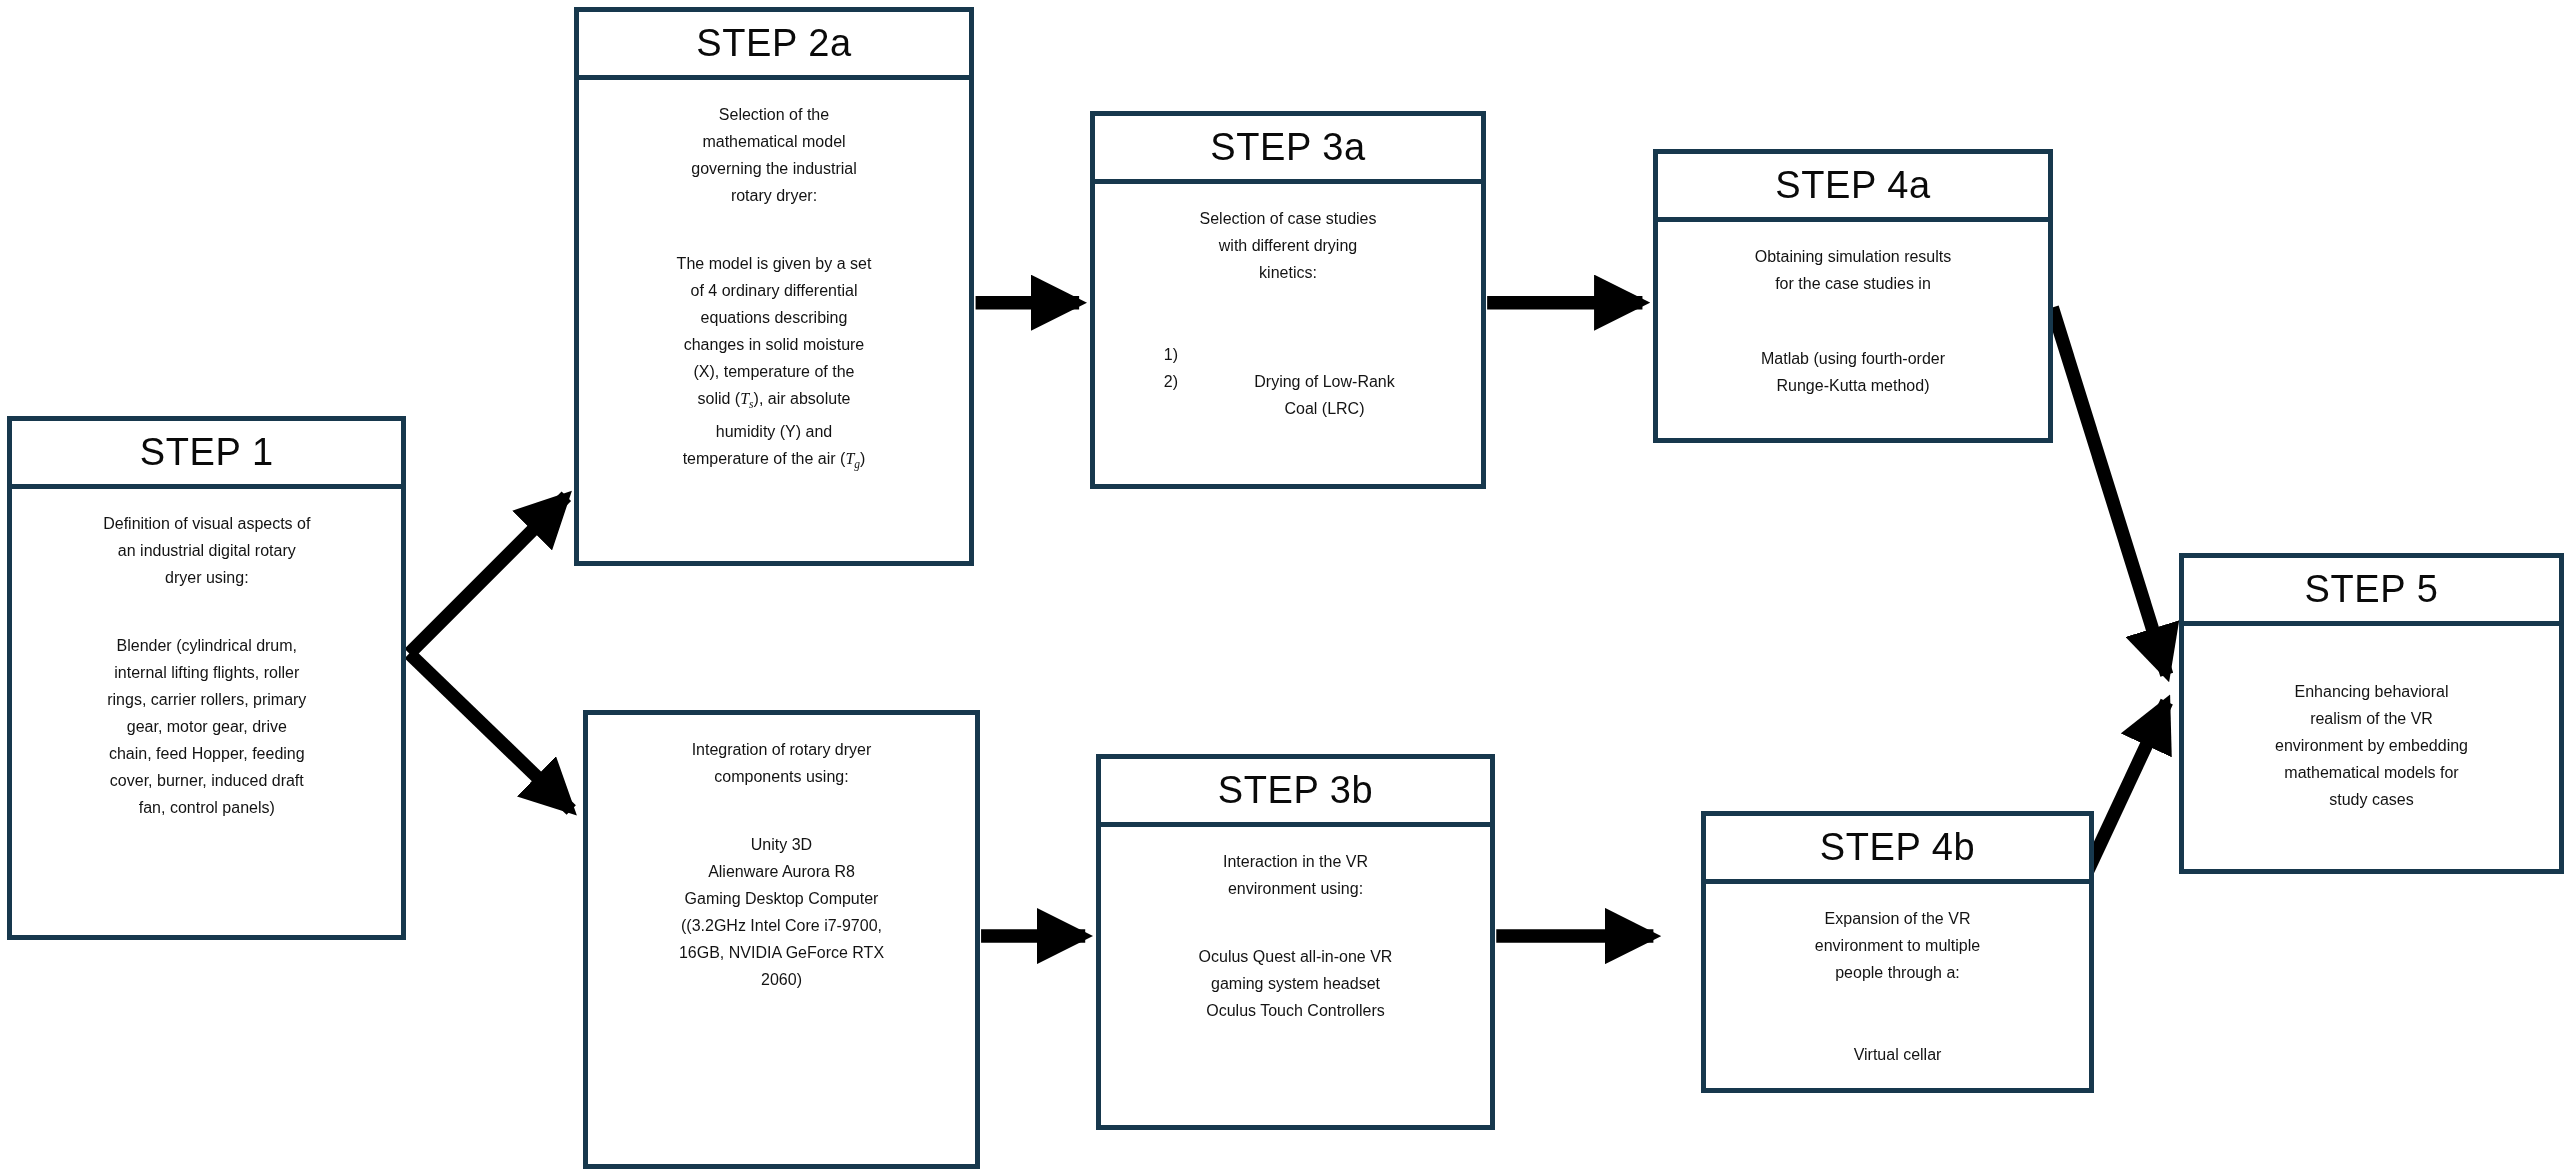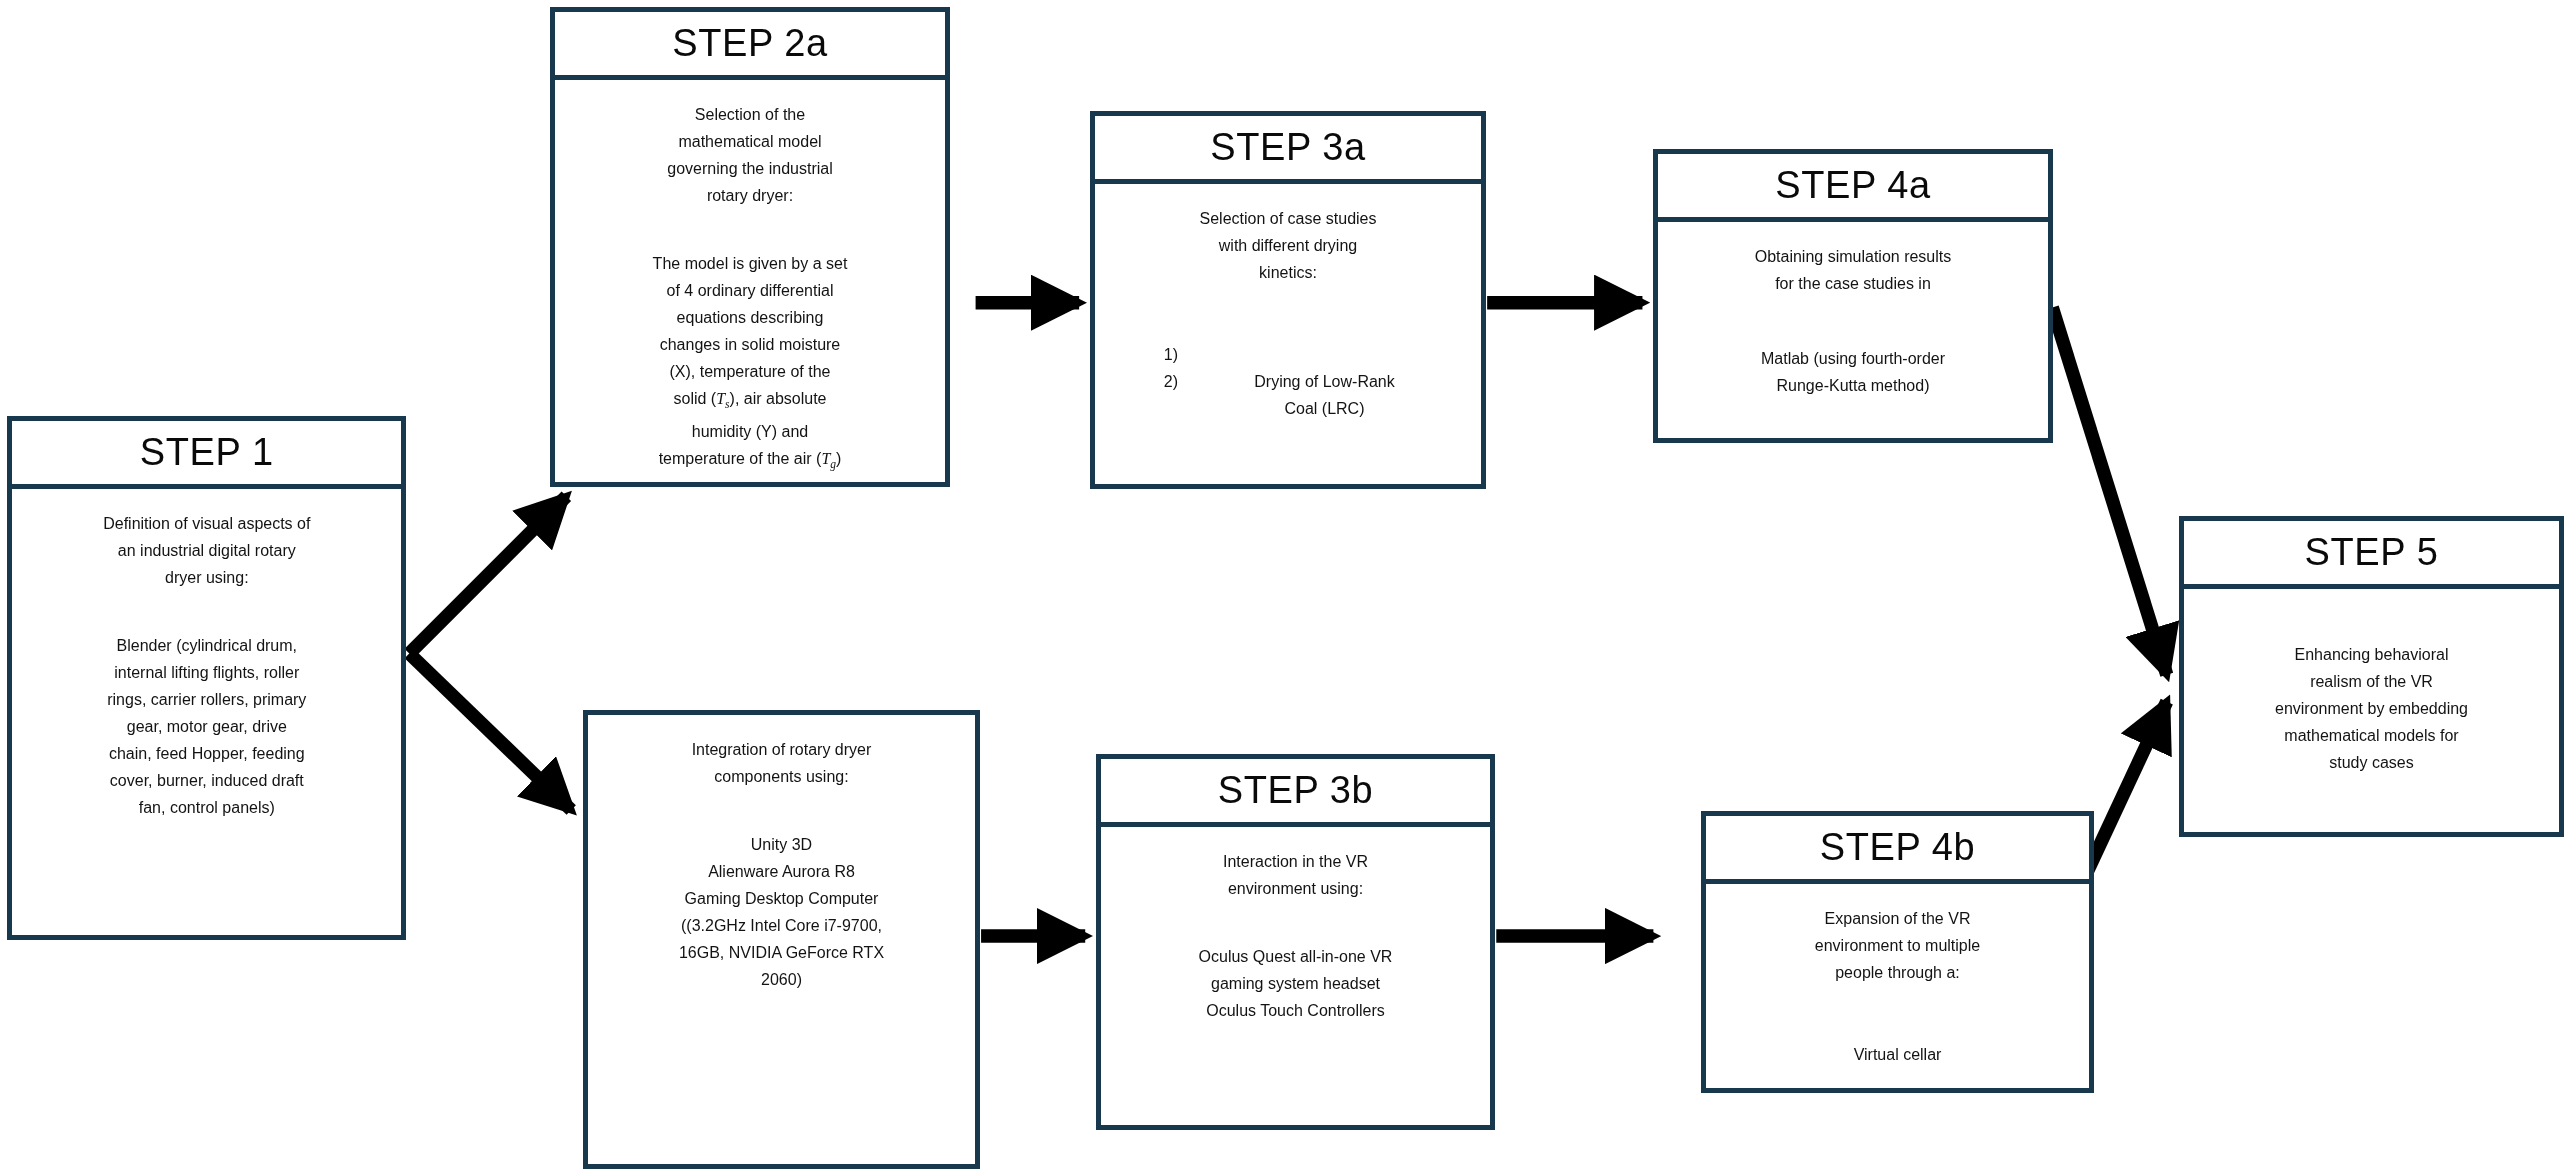--- a/index.html
+++ b/index.html
@@ -85,21 +85,21 @@
         <div class="line">Blender (cylindrical drum,</div>
         <div class="line">internal lifting flights, roller</div>
         <div class="line">rings, carrier rollers, primary</div>
         <div class="line">gear, motor gear, drive</div>
         <div class="line">chain, feed Hopper, feeding</div>
         <div class="line">cover, burner, induced draft</div>
         <div class="line">fan, control panels)</div>
       </div>
   </div>
 
-  <div class="box step2a" style="left:550px;top:7.3px;width:400px;height:480px;">
+  <div class="box step2a" style="left:574px;top:7.3px;width:400px;height:559px;">
     <div class="title">STEP 2a</div>
     <div class="body">
         <div class="line">Selection of the</div>
         <div class="line">mathematical model</div>
         <div class="line">governing the industrial</div>
         <div class="line">rotary dryer:</div>
         <div class="gap" style="height: 41px;"></div>
         <div class="line">The model is given by a set</div>
         <div class="line">of 4 ordinary differential</div>
         <div class="line">equations describing</div>
@@ -172,21 +172,21 @@
     <div class="title">STEP 4b</div>
     <div class="body">
         <div class="line">Expansion of the VR</div>
         <div class="line">environment to multiple</div>
         <div class="line">people through a:</div>
         <div class="gap" style="height: 55px;"></div>
         <div class="line">Virtual cellar</div>
       </div>
   </div>
 
-  <div class="box step5" style="left:2179px;top:516px;width:385px;height:321px;">
+  <div class="box step5" style="left:2179px;top:553px;width:385px;height:321px;">
     <div class="title">STEP 5</div>
     <div class="body">
         <div class="line">Enhancing behavioral</div>
         <div class="line">realism of the VR</div>
         <div class="line">environment by embedding</div>
         <div class="line">mathematical models for</div>
         <div class="line">study cases</div>
       </div>
   </div>
 

